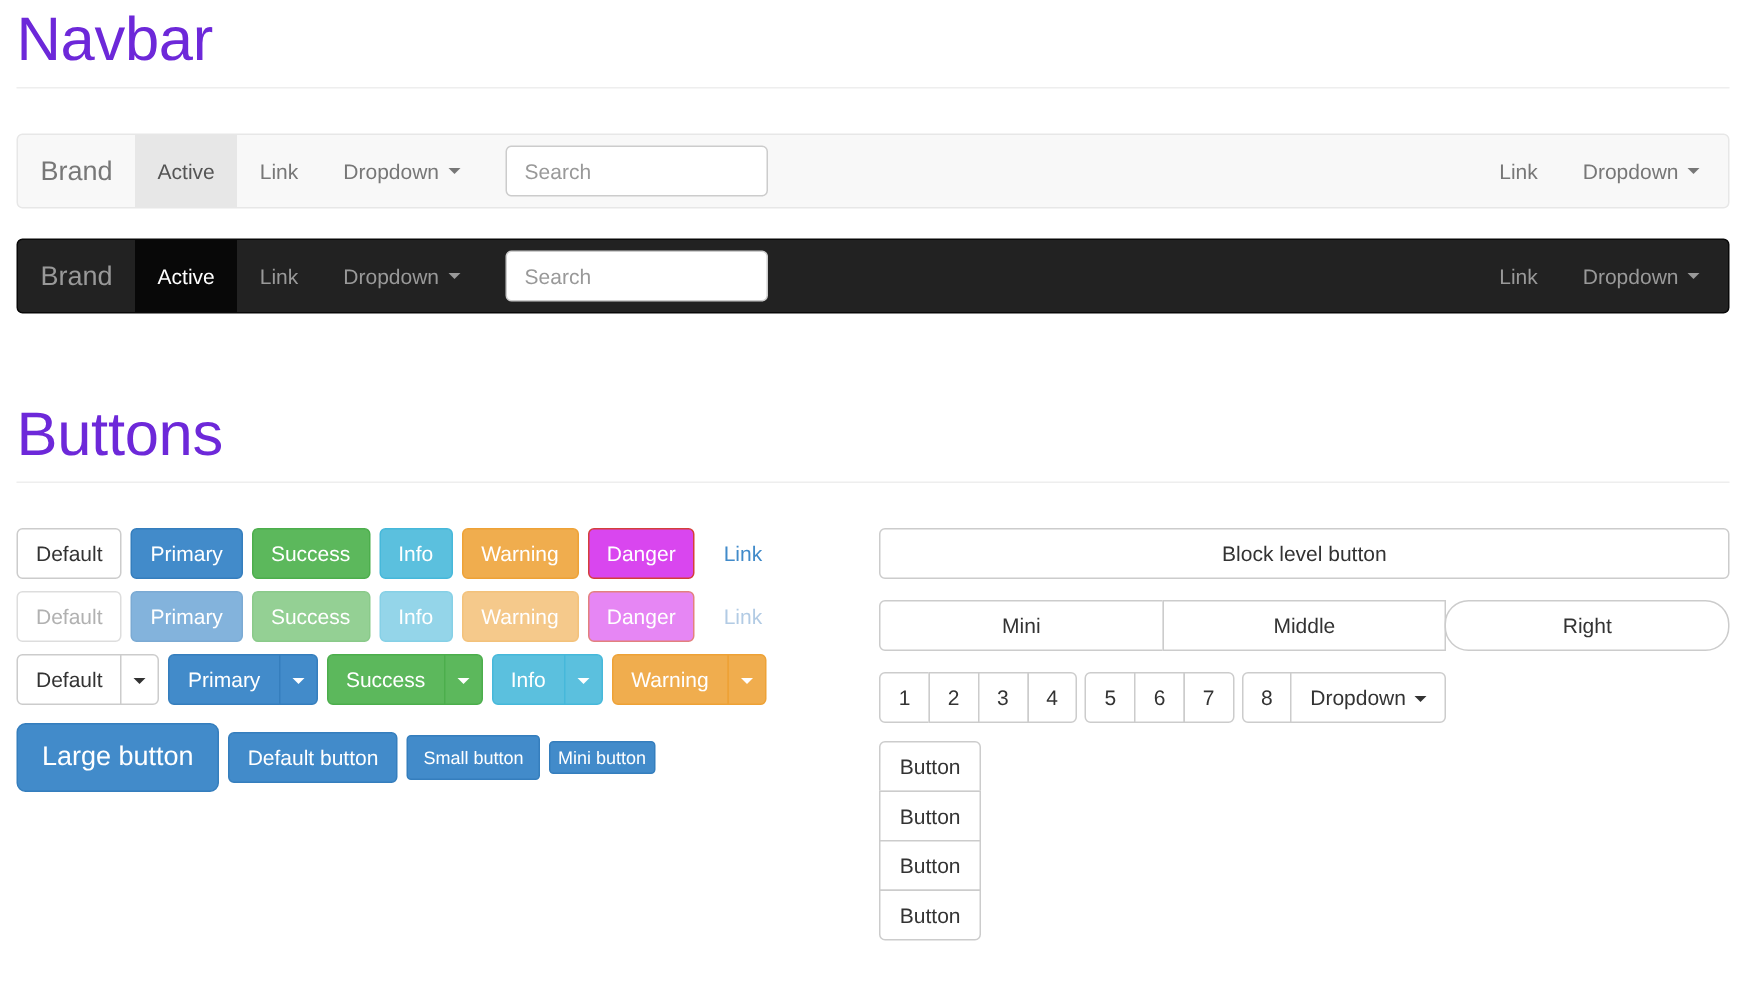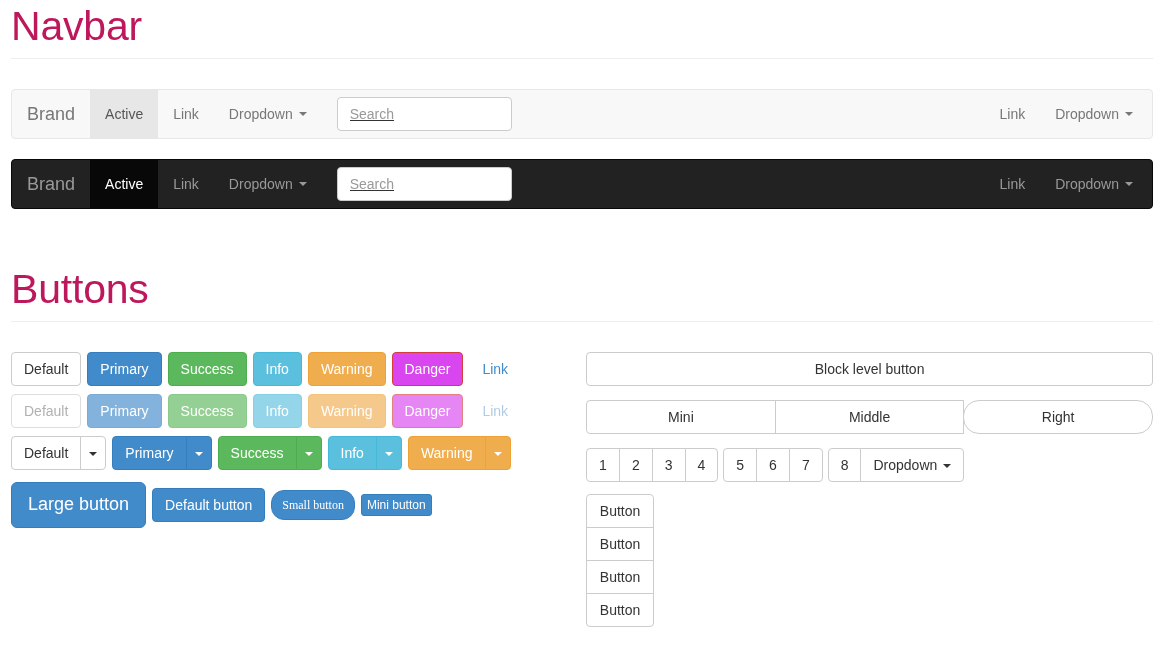--- a/index.html
+++ b/index.html
@@ -20,21 +20,21 @@
     padding-bottom: 9px;
     margin: 0 0 30px 0;
     border-bottom: 1px solid #eeeeee;
   }
   .page-header h1 {
     margin: 0;
     padding-top: 2px;
     font-size: 41px;
     font-weight: 500;
     line-height: 1.1;
-    color: #be185d;
+    color: #6d28d9;
     letter-spacing: -0.2px;
   }
   .page-header.first h1 { padding-top: 4px; }
 
   
   .navbar {
     position: relative;
     min-height: 50px;
     margin-bottom: 20px;
     border: 1px solid transparent;
@@ -99,21 +99,20 @@
     border-top: 4px dashed;
     border-top: 4px solid;
     border-right: 4px solid transparent;
     border-left: 4px solid transparent;
   }
   .navbar-form {
     display: flex;
     align-items: center;
     padding: 0 15px;
     height: 48px;
-    text-decoration: underline;
   }
   .navbar-form .form-control {
     width: 175px;
     height: 34px;
     padding: 6px 12px;
     font-size: 14px;
     line-height: 1.428571429;
     color: #555555;
     background-color: #ffffff;
     border: 1px solid #cccccc;
@@ -152,21 +151,21 @@
     color: #428bca;
     background: transparent;
     border-color: transparent;
     text-decoration: none;
   }
   .btn.disabled { opacity: 0.65; cursor: default; }
   .btn-link.disabled { color: #8ab0d6; }
   .btn-default.disabled { color: #888888; }
 
   .btn-lg { padding: 10px 16px; font-size: 18px; line-height: 1.33; border-radius: 6px; }
-  .btn-sm { padding: 5px 10px; font-size: 12px; line-height: 1.5; border-radius: 13px; font-family: Liberation Serif, serif; }
+  .btn-sm { padding: 5px 10px; font-size: 12px; line-height: 1.5; border-radius: 3px; }
   .btn-xs { padding: 1px 5px; font-size: 12px; line-height: 1.5; border-radius: 3px; }
   .btn-block { display: block; width: 100%; padding-left: 0; padding-right: 0; }
 
   .btn-row { margin-bottom: 8px; display: flex; align-items: center; gap: 6px; flex-wrap: nowrap; }
   .btn-row.sizes { align-items: center; gap: 6px; margin-top: 12px; }
 
   
   .btn-group { position: relative; display: inline-flex; vertical-align: middle; }
   .btn-group > .btn { position: relative; float: left; border-radius: 0; }
   .btn-group > .btn:first-child { border-top-left-radius: 4px; border-bottom-left-radius: 4px; }

